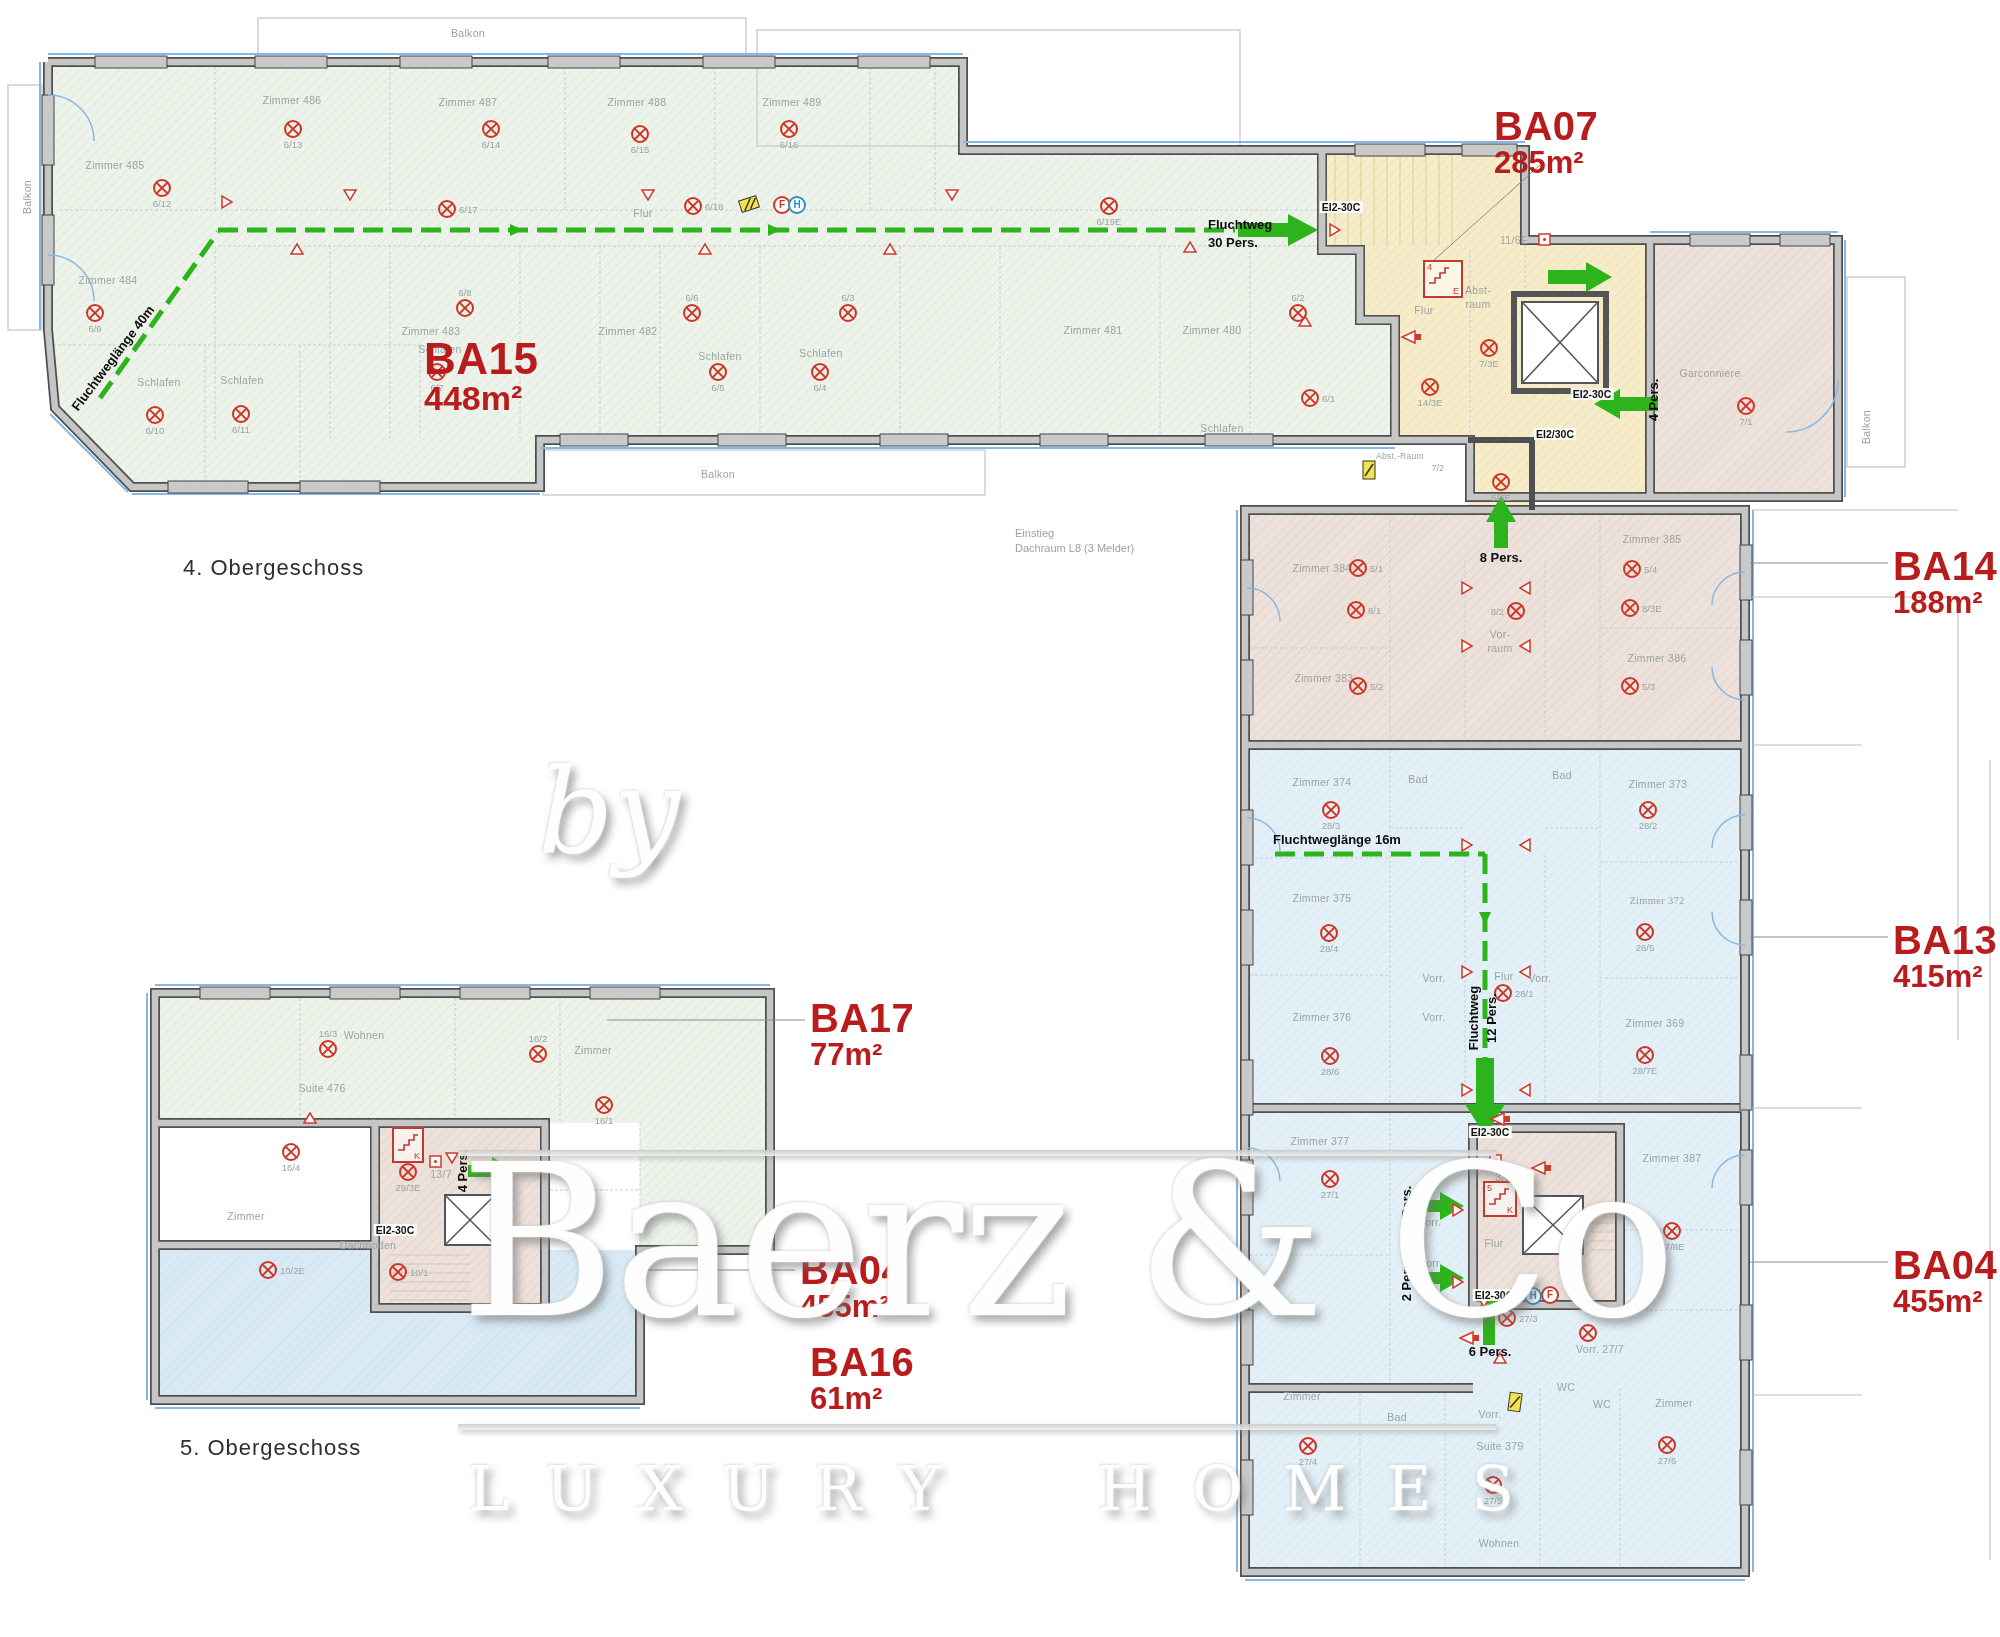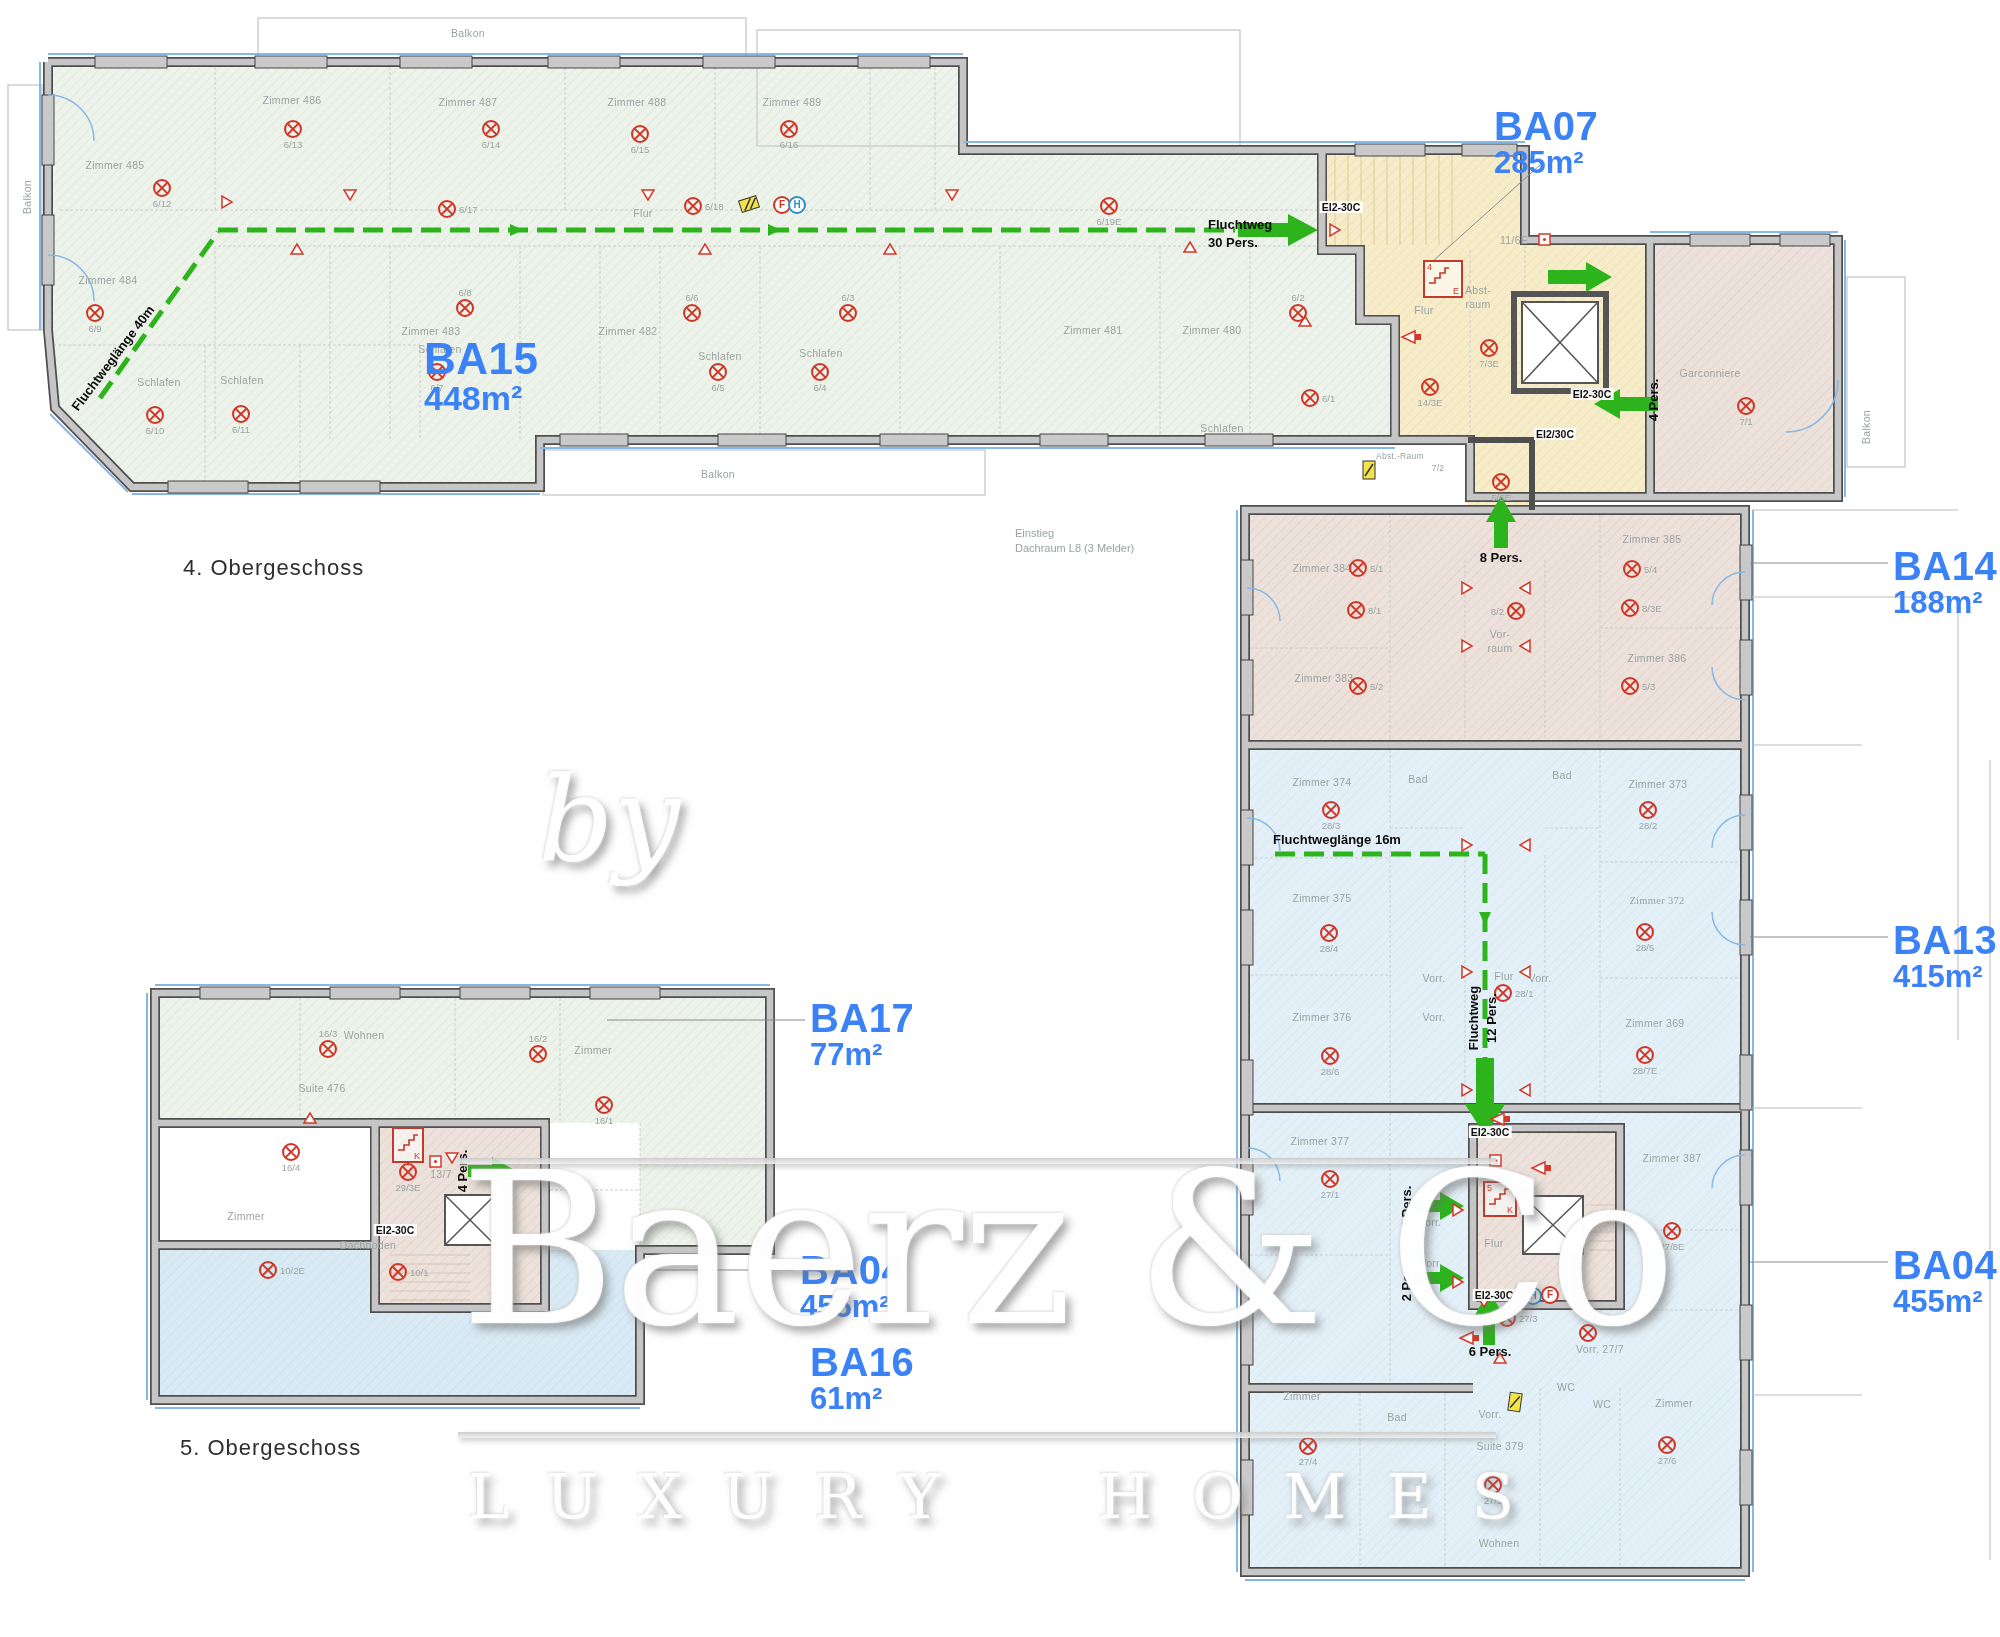--- a/index.html
+++ b/index.html
@@ -32,30 +32,30 @@
   .fh{width:14px;height:14px;margin-left:-8px;margin-top:-8px;border:2px solid;border-radius:50%;background:#fff;
       font-size:10px;font-weight:700;text-align:center;line-height:14px;}
   .fh.red{color:#cf3526;border-color:#cf3526;}
   .fh.blue{color:#2b8ecb;border-color:#2b8ecb;}
 
   .stairbox{transform:translate(-50%,-50%);border:2.5px solid #c23a2b;background:rgba(255,255,255,.55);}
   .stairbox svg{position:absolute;left:3px;top:4px;}
   .stairbox .a{position:absolute;left:2px;top:0;font-size:9px;color:#c23a2b;font-weight:400;}
   .stairbox .b{position:absolute;right:2px;bottom:0;font-size:9px;color:#c23a2b;}
 
-  .unit{color:#3b82f6;line-height:1.03;font-weight:700;white-space:nowrap;}
+  .unit{color:#b91c1c;line-height:1.03;font-weight:700;white-space:nowrap;}
   .unit .nm{font-size:40px;letter-spacing:.5px;}
   .unit .ar{font-size:31px;}
   .unit.big .nm{font-size:44px;}
   .unit.big .ar{font-size:34px;}
 
   .caption{font-size:22px;color:#2e2e2e;letter-spacing:1px;white-space:nowrap;transform:translate(0,-50%);}
   .note{font-size:11px;color:#9aa3a2;white-space:nowrap;transform:translate(0,-50%);}
 
-  #watermark{position:absolute;left:0;top:8px;width:2000px;height:1215px;z-index:6;pointer-events:none;}
+  #watermark{position:absolute;left:0;top:0;width:2000px;height:1215px;z-index:6;pointer-events:none;}
   .wm-text{position:absolute;font-family:"DejaVu Serif",serif;color:rgba(255,255,255,.88);
            text-shadow:0 0 2px rgba(255,255,255,.85), 5px 6px 9px rgba(110,110,110,.60), -1px -1px 2px rgba(160,160,160,.35);
            white-space:nowrap;}
   #wm-by{left:538px;top:742px;font-size:118px;font-style:italic;}
   #wm-main{left:460px;top:1118px;font-size:212px;letter-spacing:-2px;}
   #wm-sub{left:468px;top:1452px;font-size:62px;letter-spacing:40px;word-spacing:58px;}
   .wm-bar{position:absolute;height:6px;background:linear-gradient(#c9c9c9,#efefef);
           box-shadow:2px 3px 5px rgba(130,130,130,.45);opacity:.9;}
   #wm-bar-top{left:458px;top:1150px;width:1038px;}
   #wm-bar-bottom{left:458px;top:1424px;width:1038px;}

